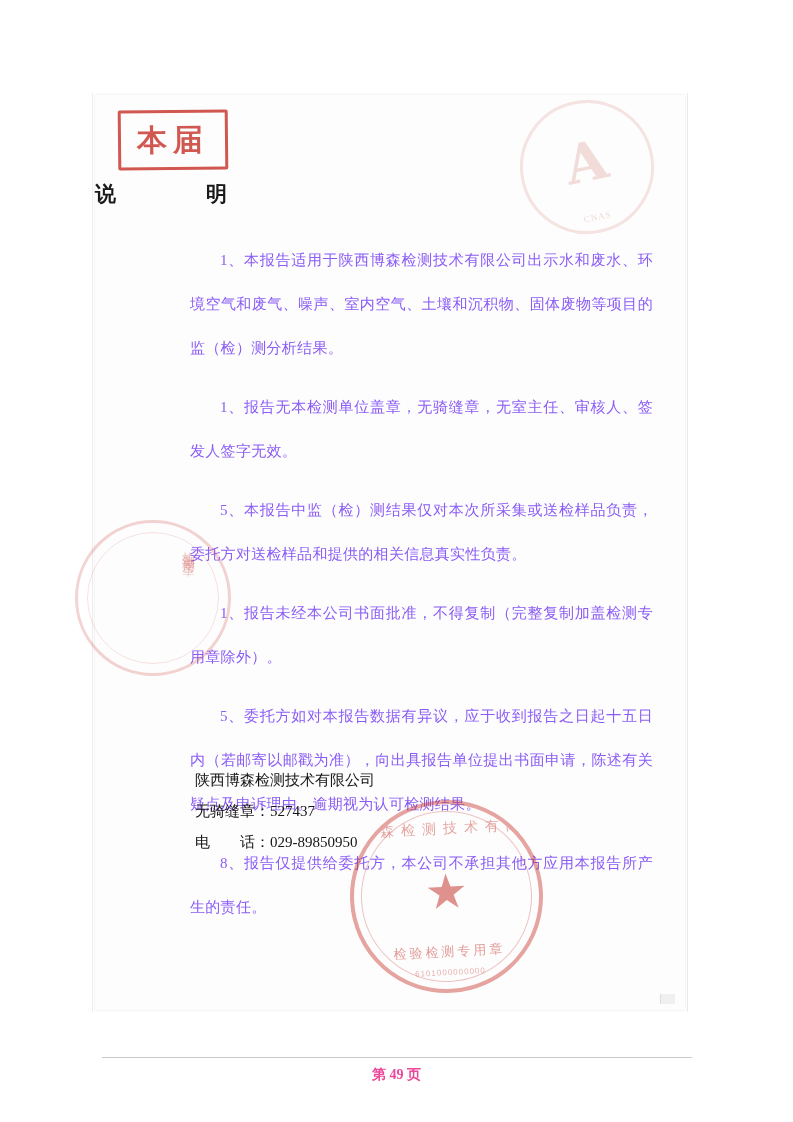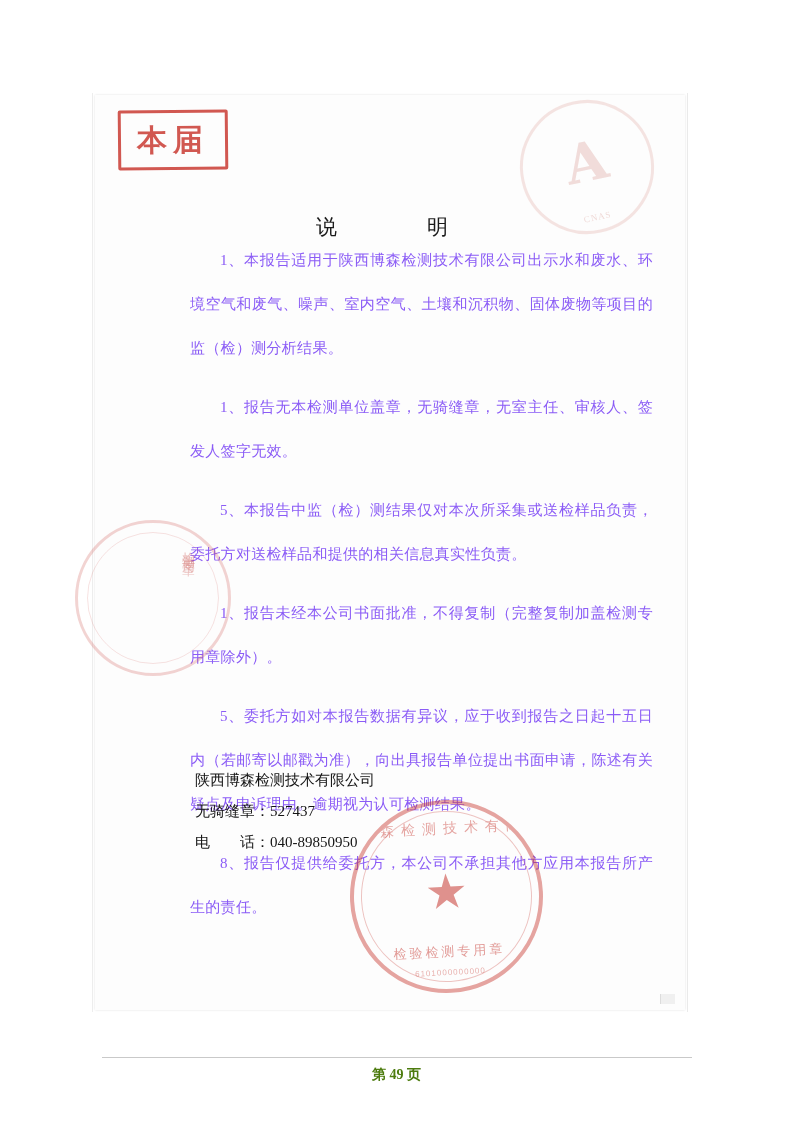--- a/index.html
+++ b/index.html
@@ -181,26 +181,25 @@
     white-space: nowrap;
     font-family: "Liberation Sans", sans-serif;
   }
 
   
   #doc-title {
     position: absolute;
     left: 0;
     right: 0;
     top: 85px;
-    text-align: center;
+    text-align: left;
     font-size: 21px;
-    font-weight: normal;
+    font-weight: bold;
     letter-spacing: 16px;
     color: #1a1a1a;
-    margin-top: 33px;
   }
 
   #clauses {
     position: absolute;
     left: 95px;
     right: 32px;
     top: 128px;
   }
   .clause {
     font-size: 15px;
@@ -225,21 +224,21 @@
 
   
   #page-number {
     position: absolute;
     left: 0;
     right: 0;
     bottom: 38px;
     text-align: center;
     font-size: 14px;
     font-weight: bold;
-    color: #4d7c0f;
+    color: #ec4899;
     font-family: "Liberation Serif", serif;
     margin-top: 20px;
   }
   #page-number .sep {
     display: block;
     width: 590px;
     margin: 0 auto 8px auto;
     border-top: 1px solid #c9c9c9;
   }
   
@@ -265,21 +264,21 @@
     <p class="clause">1、报告无本检测单位盖章，无骑缝章，无室主任、审核人、签发人签字无效。</p>
     <p class="clause">5、本报告中监（检）测结果仅对本次所采集或送检样品负责，委托方对送检样品和提供的相关信息真实性负责。</p>
     <p class="clause">1、报告未经本公司书面批准，不得复制（完整复制加盖检测专用章除外）。</p>
     <p class="clause">5、委托方如对本报告数据有异议，应于收到报告之日起十五日内（若邮寄以邮戳为准），向出具报告单位提出书面申请，陈述有关疑点及申诉理由。逾期视为认可检测结果。</p>
     <p class="clause">8、报告仅提供给委托方，本公司不承担其他方应用本报告所产生的责任。</p>
   </div>
 
   <div id="footer-block">
     <div class="foot-line">陕西博森检测技术有限公司</div>
     <div class="foot-line"><span class="lbl">无骑缝章：</span><span>527437</span></div>
-    <div class="foot-line"><span class="lbl">电　　话：</span><span>040-89850950</span></div>
+    <div class="foot-line"><span class="lbl">电　　话：</span><span>029-89850950</span></div>
   </div>
 
   <div class="artifact"></div>
 </div>
 
 <div class="stamp-square">本届</div>
 
 <div class="stamp-faint">
   <span class="inner-letter">A</span>
   <span class="arc-text">CNAS</span>

